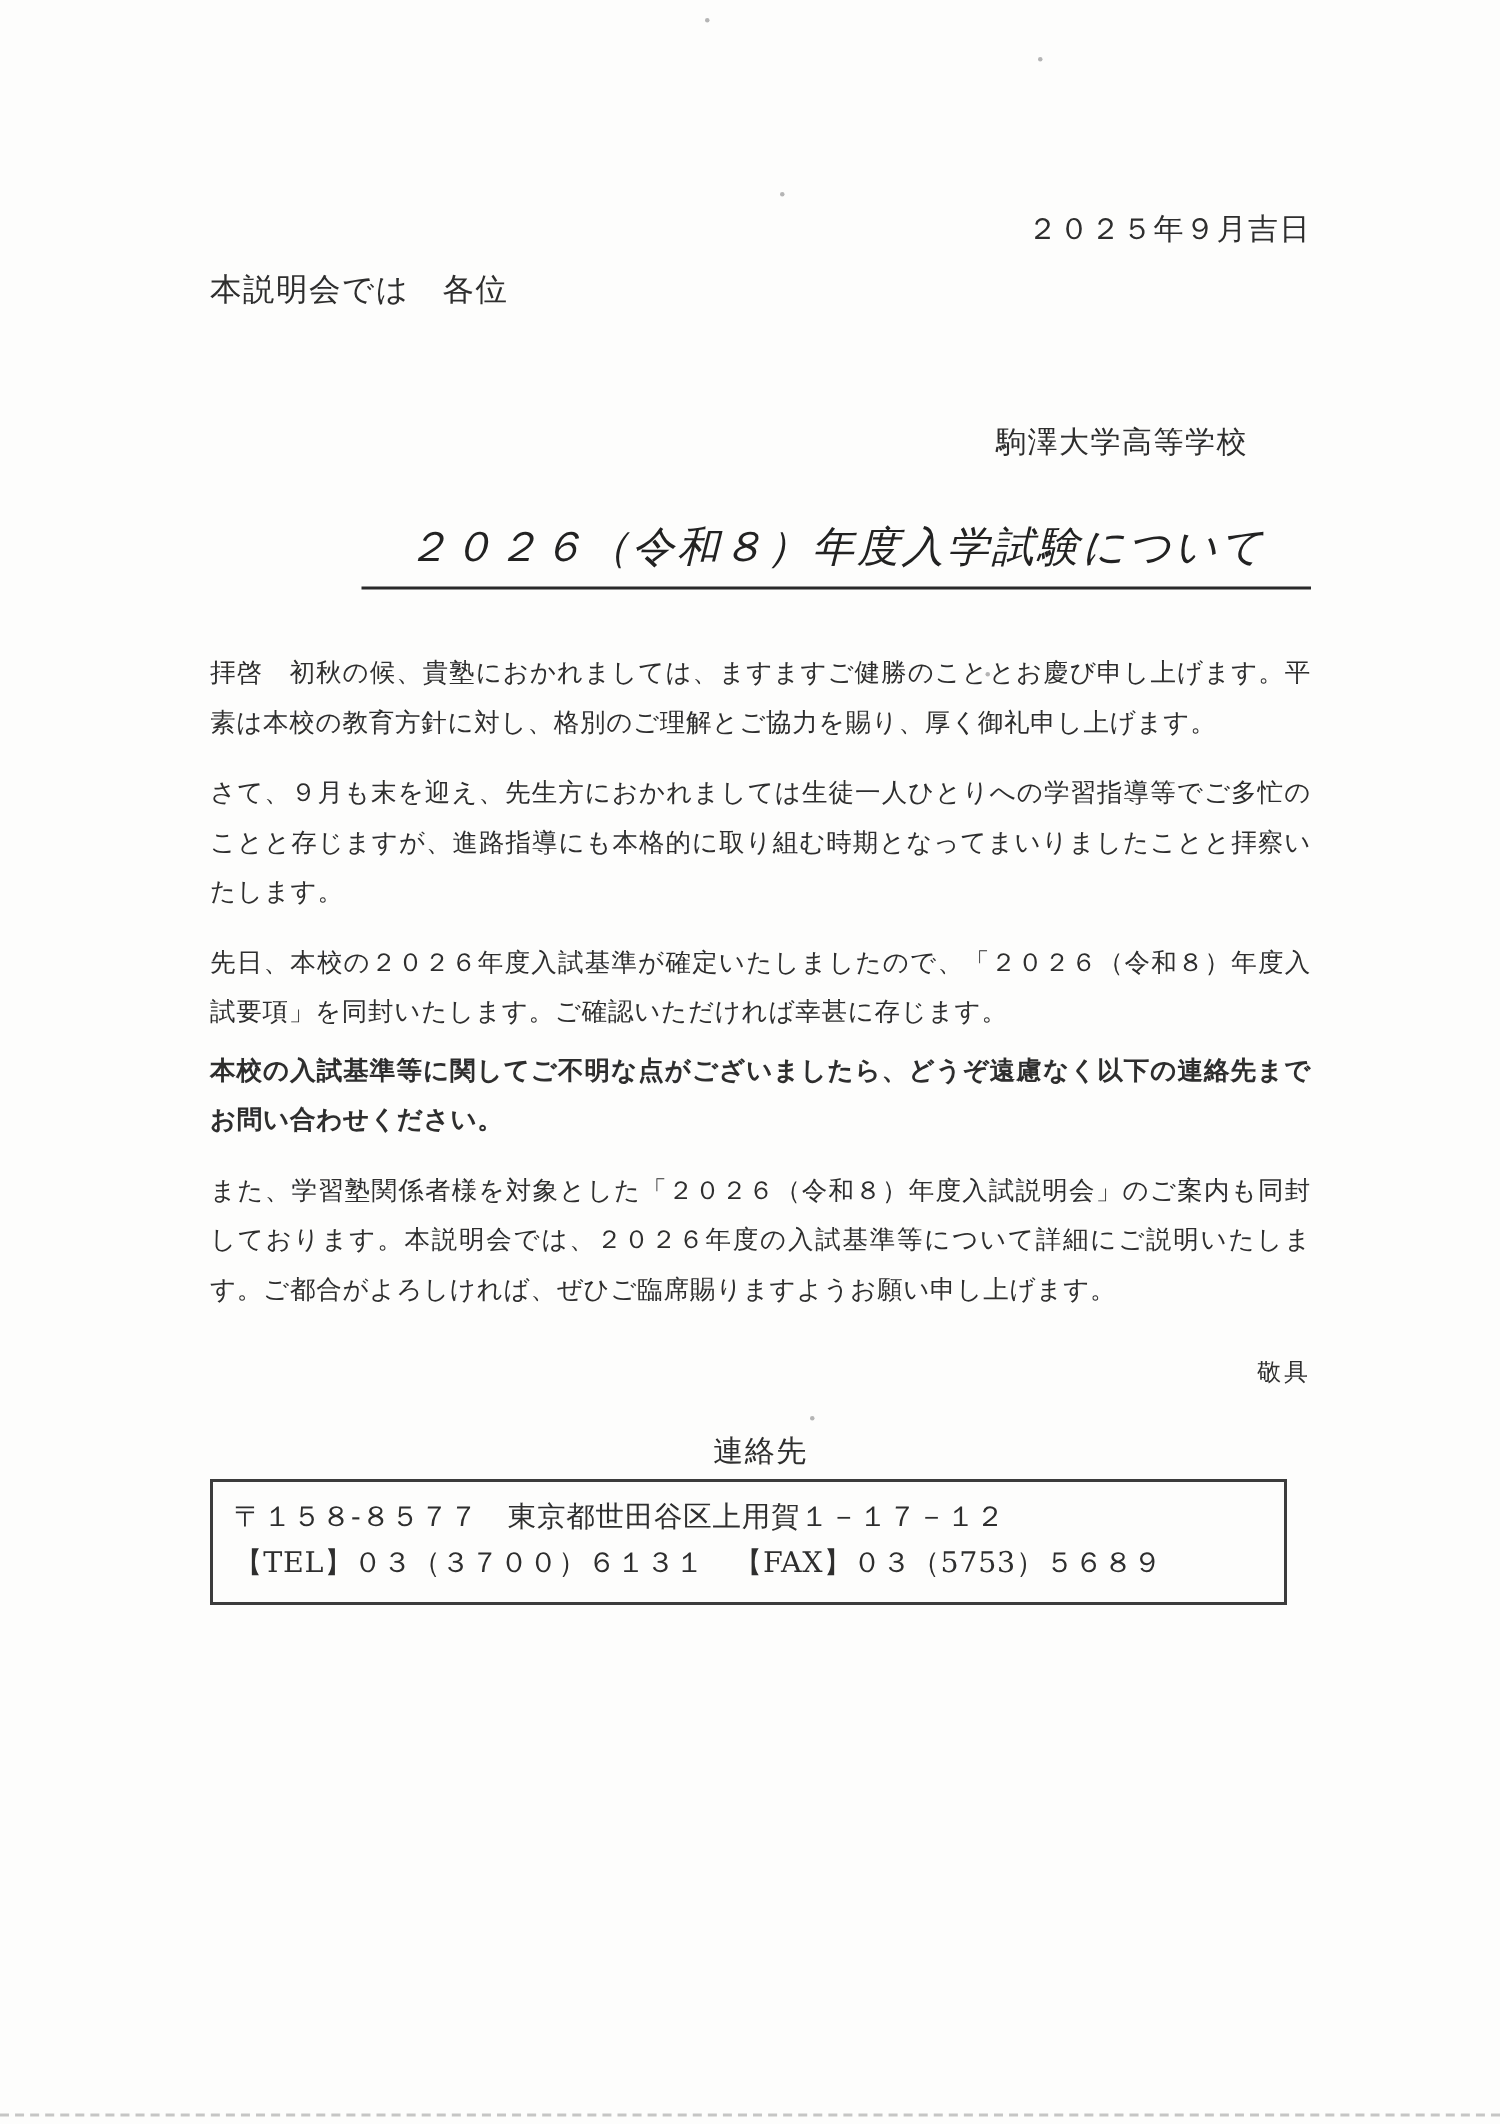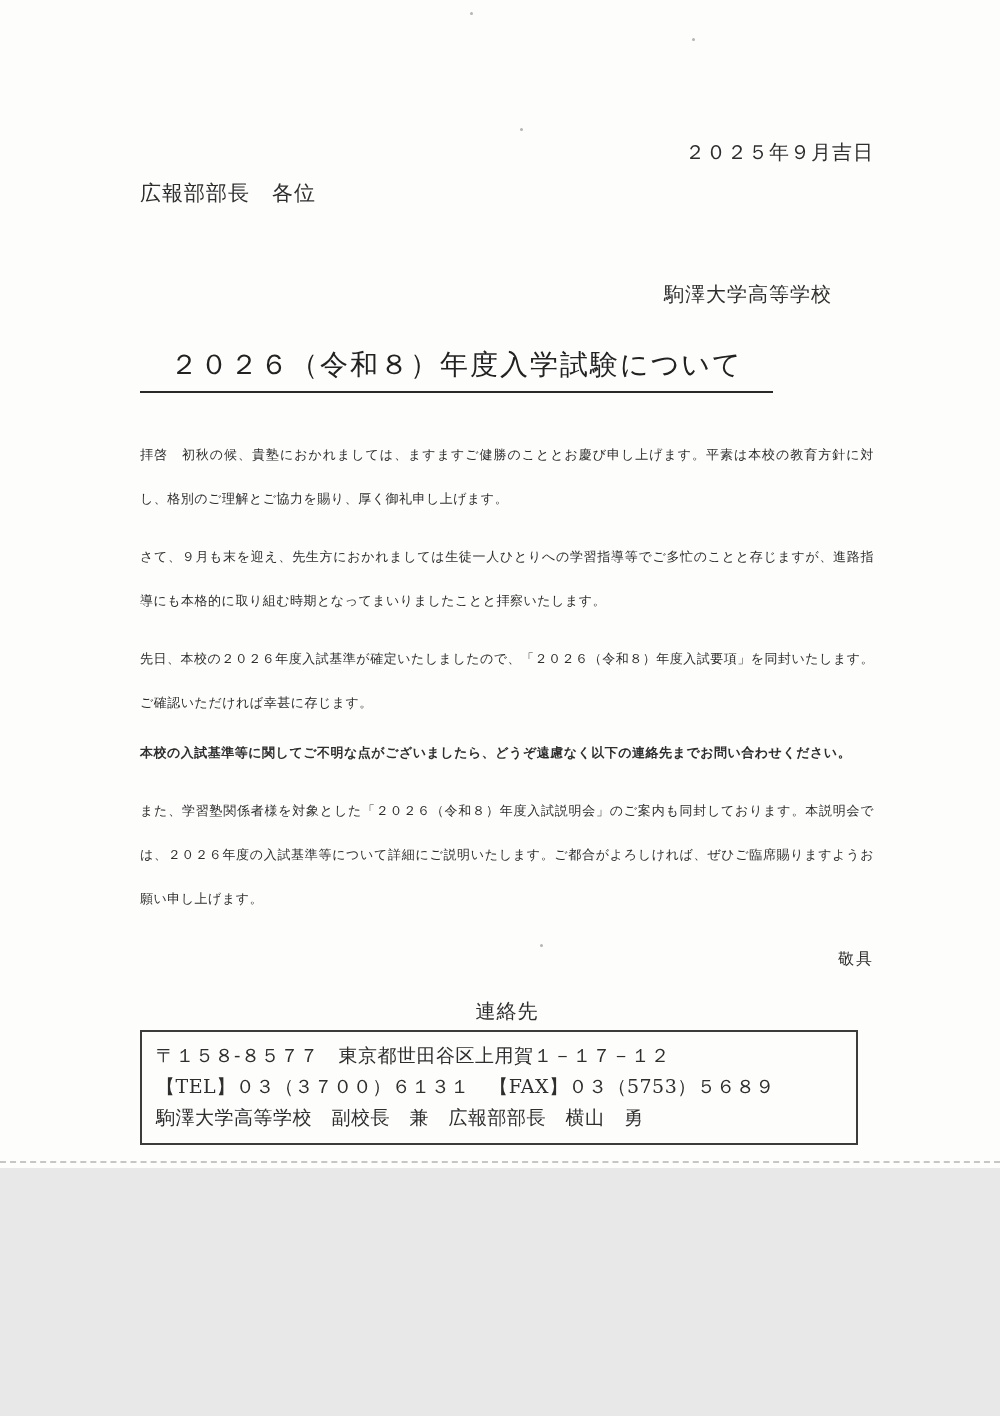--- a/index.html
+++ b/index.html
@@ -3,21 +3,21 @@
 <meta charset="utf-8">
 <style>
   html, body {
     margin: 0;
     padding: 0;
     background: #e8e8e8;
   }
   .page {
     position: relative;
     width: 1000px;
-    height: 1168px;
+    height: 1416px;
     margin: 0 auto;
     background: #fdfdfc;
     color: #2e2e2e;
     font-family: "DejaVu Serif", "Liberation Serif", serif;
     overflow: hidden;
   }
   .content {
     padding: 138px 126px 0 140px;
   }
   .date-line {
@@ -33,35 +33,36 @@
     line-height: 30px;
   }
   .sender-block {
     margin-top: 68px;
     margin-left: 524px;
     font-size: 20px;
     letter-spacing: 1px;
     line-height: 36px;
   }
   .title-wrap {
-    text-align: left;
+    text-align: right;
     margin-top: 34px;
+    font-style: italic;
   }
   .letter-title {
     display: inline-block;
     font-size: 28px;
     letter-spacing: 2px;
     padding: 0 30px 7px 30px;
     border-bottom: 2px solid #2a2a2a;
     color: #222;
     white-space: nowrap;
   }
   .para {
-    font-size: 13px;
-    line-height: 44px;
+    font-size: 17px;
+    line-height: 33px;
     letter-spacing: 0.5px;
     text-align: justify;
     margin: 14px 0 0 0;
   }
   .para.first {
     margin-top: 40px;
   }
   .para.nogap {
     margin-top: 6px;
     font-weight: bold;
@@ -108,21 +109,21 @@
   }
 </style>
 </head>
 <body>
 
 <div class="page">
   <div class="content">
 
     <div class="date-line">２０２５年９月吉日</div>
 
-    <div class="recipient-line">広報部部長　各位</div>
+    <div class="recipient-line">本説明会では　各位</div>
 
     <div class="sender-block">
       <div>駒澤大学高等学校</div>
     </div>
 
     <div class="title-wrap">
       <span class="letter-title">２０２６（令和８）年度入学試験について</span>
     </div>
 
     <p class="para first">拝啓　初秋の候、貴塾におかれましては、ますますご健勝のこととお慶び申し上げます。平素は本校の教育方針に対し、格別のご理解とご協力を賜り、厚く御礼申し上げます。</p>
@@ -135,21 +136,20 @@
 
     <p class="para">また、学習塾関係者様を対象とした「２０２６（令和８）年度入試説明会」のご案内も同封しております。本説明会では、２０２６年度の入試基準等について詳細にご説明いたします。ご都合がよろしければ、ぜひご臨席賜りますようお願い申し上げます。</p>
 
     <div class="closing-line">敬具</div>
 
     <div class="contact-label">連絡先</div>
 
     <div class="contact-box">
       <div class="contact-line">〒１５８-８５７７　東京都世田谷区上用賀１－１７－１２</div>
       <div class="contact-line">【TEL】０３（３７００）６１３１　【FAX】０３（5753）５６８９</div>
-      <div class="contact-line">駒澤大学高等学校　副校長　兼　広報部部長　横山　勇</div>
     </div>
 
   </div>
 
   <div class="scan-noise-dot" style="left:692px; top:38px;"></div>
   <div class="scan-noise-dot" style="left:470px; top:12px;"></div>
   <div class="scan-noise-dot" style="left:520px; top:128px;"></div>
   <div class="scan-noise-dot" style="left:657px; top:448px;"></div>
   <div class="scan-noise-dot" style="left:540px; top:944px;"></div>
 

